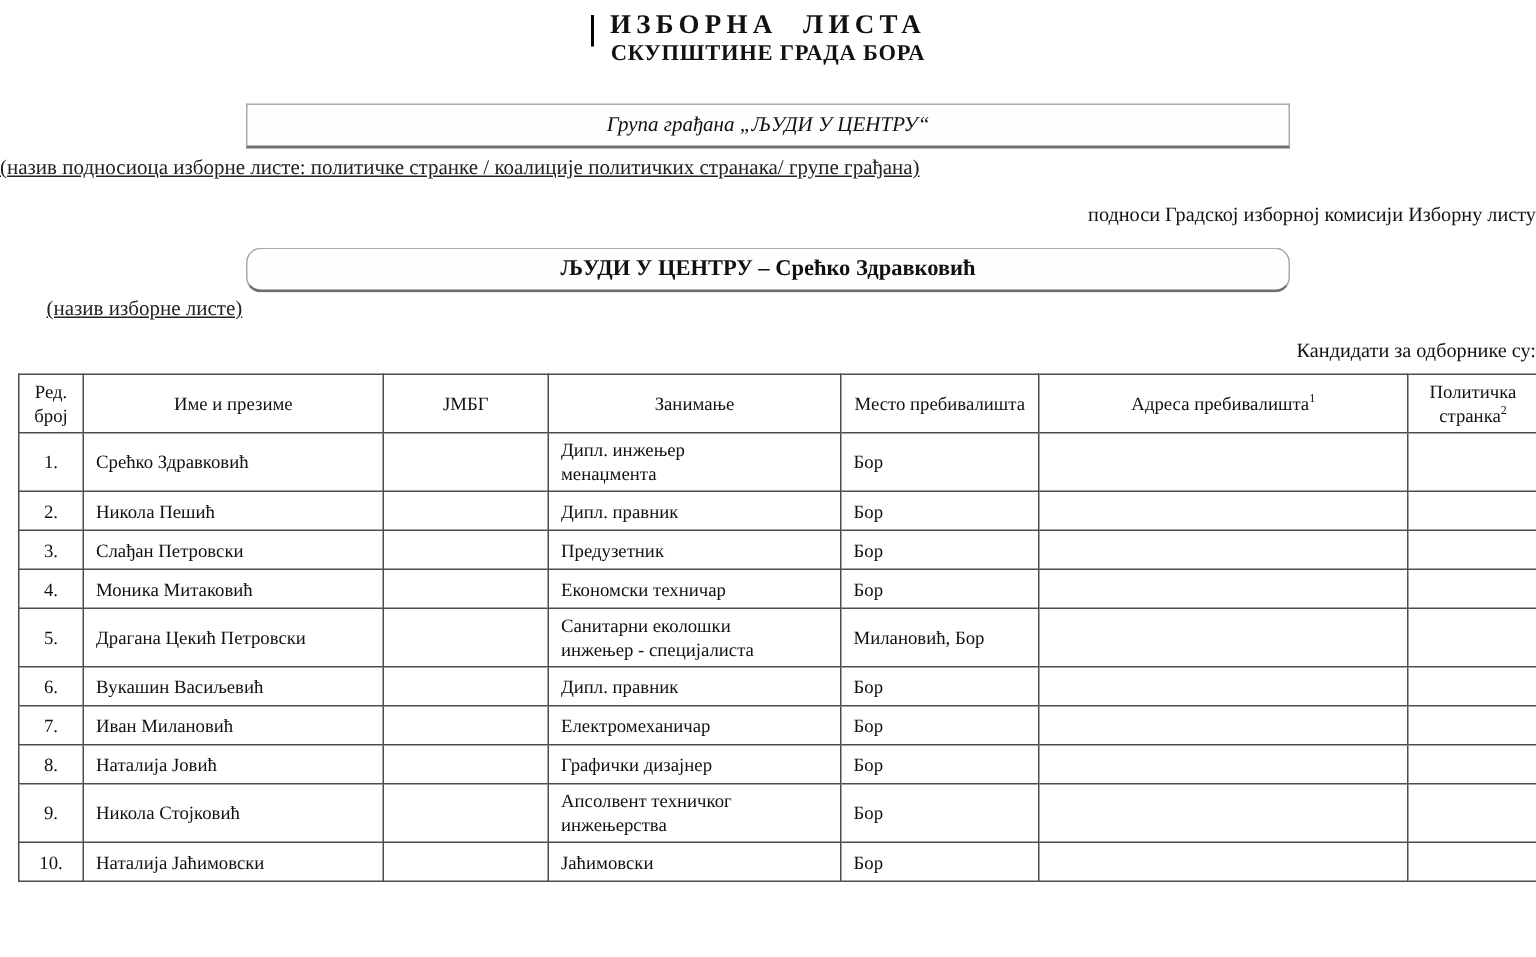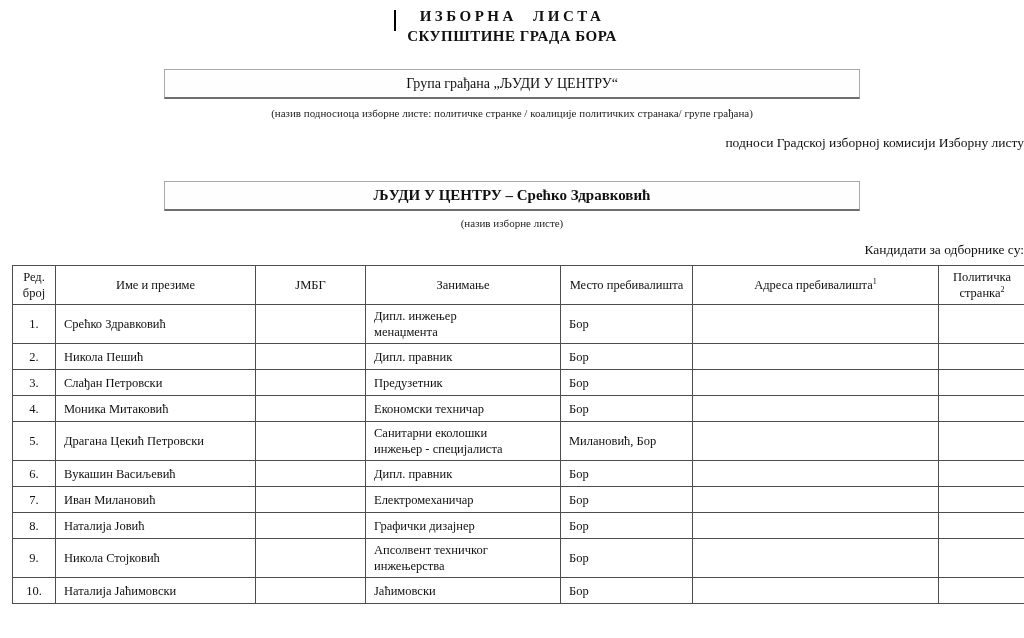--- a/index.html
+++ b/index.html
@@ -15,53 +15,54 @@
 
   
   .caret {
     position: absolute; left: 394px; top: 6px;
     width: 2px; height: 21px; background: #000;
   }
 
   .doc-title {
     margin-top: 4px;
     text-align: center;
-    font-size: 15px; font-weight: bold;
+    font-size: 18px; font-weight: bold;
     letter-spacing: 3.5px; word-spacing: 9px;
     line-height: 24px;
     font-family: Liberation Serif, serif;
   }
   .doc-sub {
     text-align: center;
     font-size: 15px; font-weight: bold;
     letter-spacing: 0.5px;
     line-height: 17px;
   }
 
   .field-box {
     width: 696px; margin: 0 auto;
     border: 1px solid #a9a9a9;
     border-bottom: 2px solid #6e6e6e;
     height: 30px;
     display: flex; align-items: center; justify-content: center;
     background: #fefefe;
   }
-  .field-box.first { margin-top: 24px; }
-  .field-box.second { margin-top: 30px; }
+  .field-box.first { margin-top: 24px; font-style: italic; }
+  .field-box.second { margin-top: 14px; border-radius: 10px; }
   .field-box .box-text { font-size: 14px; }
   .field-box .box-text.bold { font-size: 15px; font-weight: bold; }
 
   .caption {
-    text-align: center;
-    font-size: 11px;
+    text-align: left;
+    font-size: 14px;
     color: #222;
     margin-top: 8px;
     line-height: 12px;
-  }
-  .caption.second { margin-top: 6px; }
+    text-decoration: underline;
+  }
+  .caption.second { margin-top: 6px; padding-left: 31px; }
 
   .center-line {
     text-align: right;
     font-size: 13.5px;
     line-height: 17px;
   }
   .submission-line { margin-top: 15px; }
   .election-line { margin-top: 14px; }
   .candidates-line { margin-top: 12px; }
 

